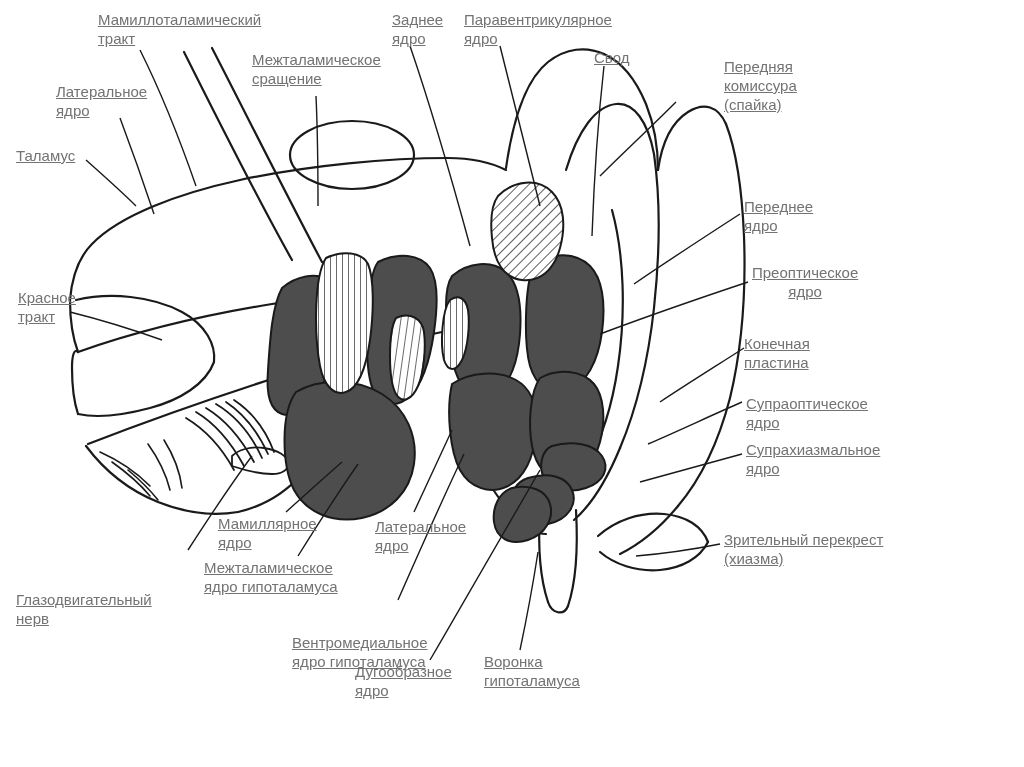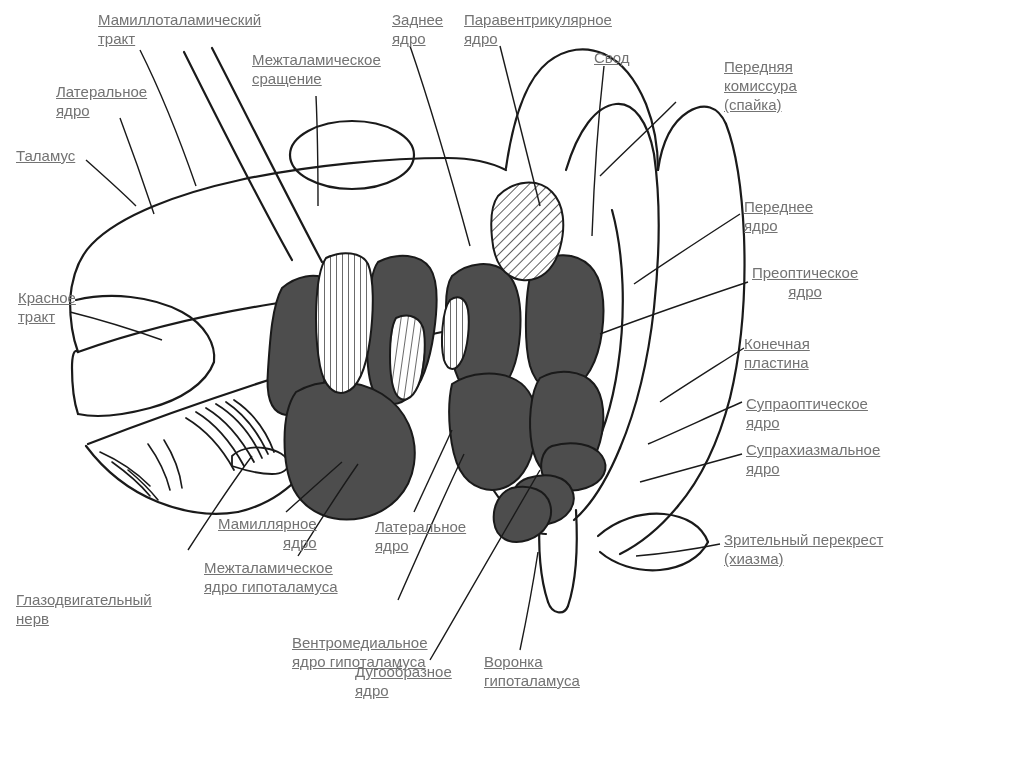--- a/index.html
+++ b/index.html
@@ -190,21 +190,21 @@
       <div class="label right" style="left: 752px; top: 263px; text-align: center;">Преоптическое
 ядро</div>
       <div class="label right" style="left: 18px; top: 288px;">Красное
 тракт</div>
       <div class="label right" style="left: 744px; top: 334px;">Конечная
 пластина</div>
       <div class="label right" style="left: 746px; top: 388px; margin-top: 6px;">Супраоптическое
 ядро</div>
       <div class="label right" style="left: 746px; top: 440px;">Супрахиазмальное
 ядро</div>
-      <div class="label right" style="left: 218px; top: 514px; text-align: right;">Мамиллярное
+      <div class="label right" style="left: 218px; top: 514px;">Мамиллярное
 ядро</div>
       <div class="label right" style="left: 375px; top: 517px;">Латеральное
 ядро</div>
       <div class="label right" style="left: 724px; top: 530px;">Зрительный перекрест
 (хиазма)</div>
       <div class="label right" style="left: 16px; top: 554px; margin-top: 36px;">Глазодвигательный
 нерв</div>
       <div class="label right" style="left: 204px; top: 558px;">Межталамическое
 ядро гипоталамуса</div>
       <div class="label right" style="left: 292px; top: 601px; margin-top: 32px;">Вентромедиальное

